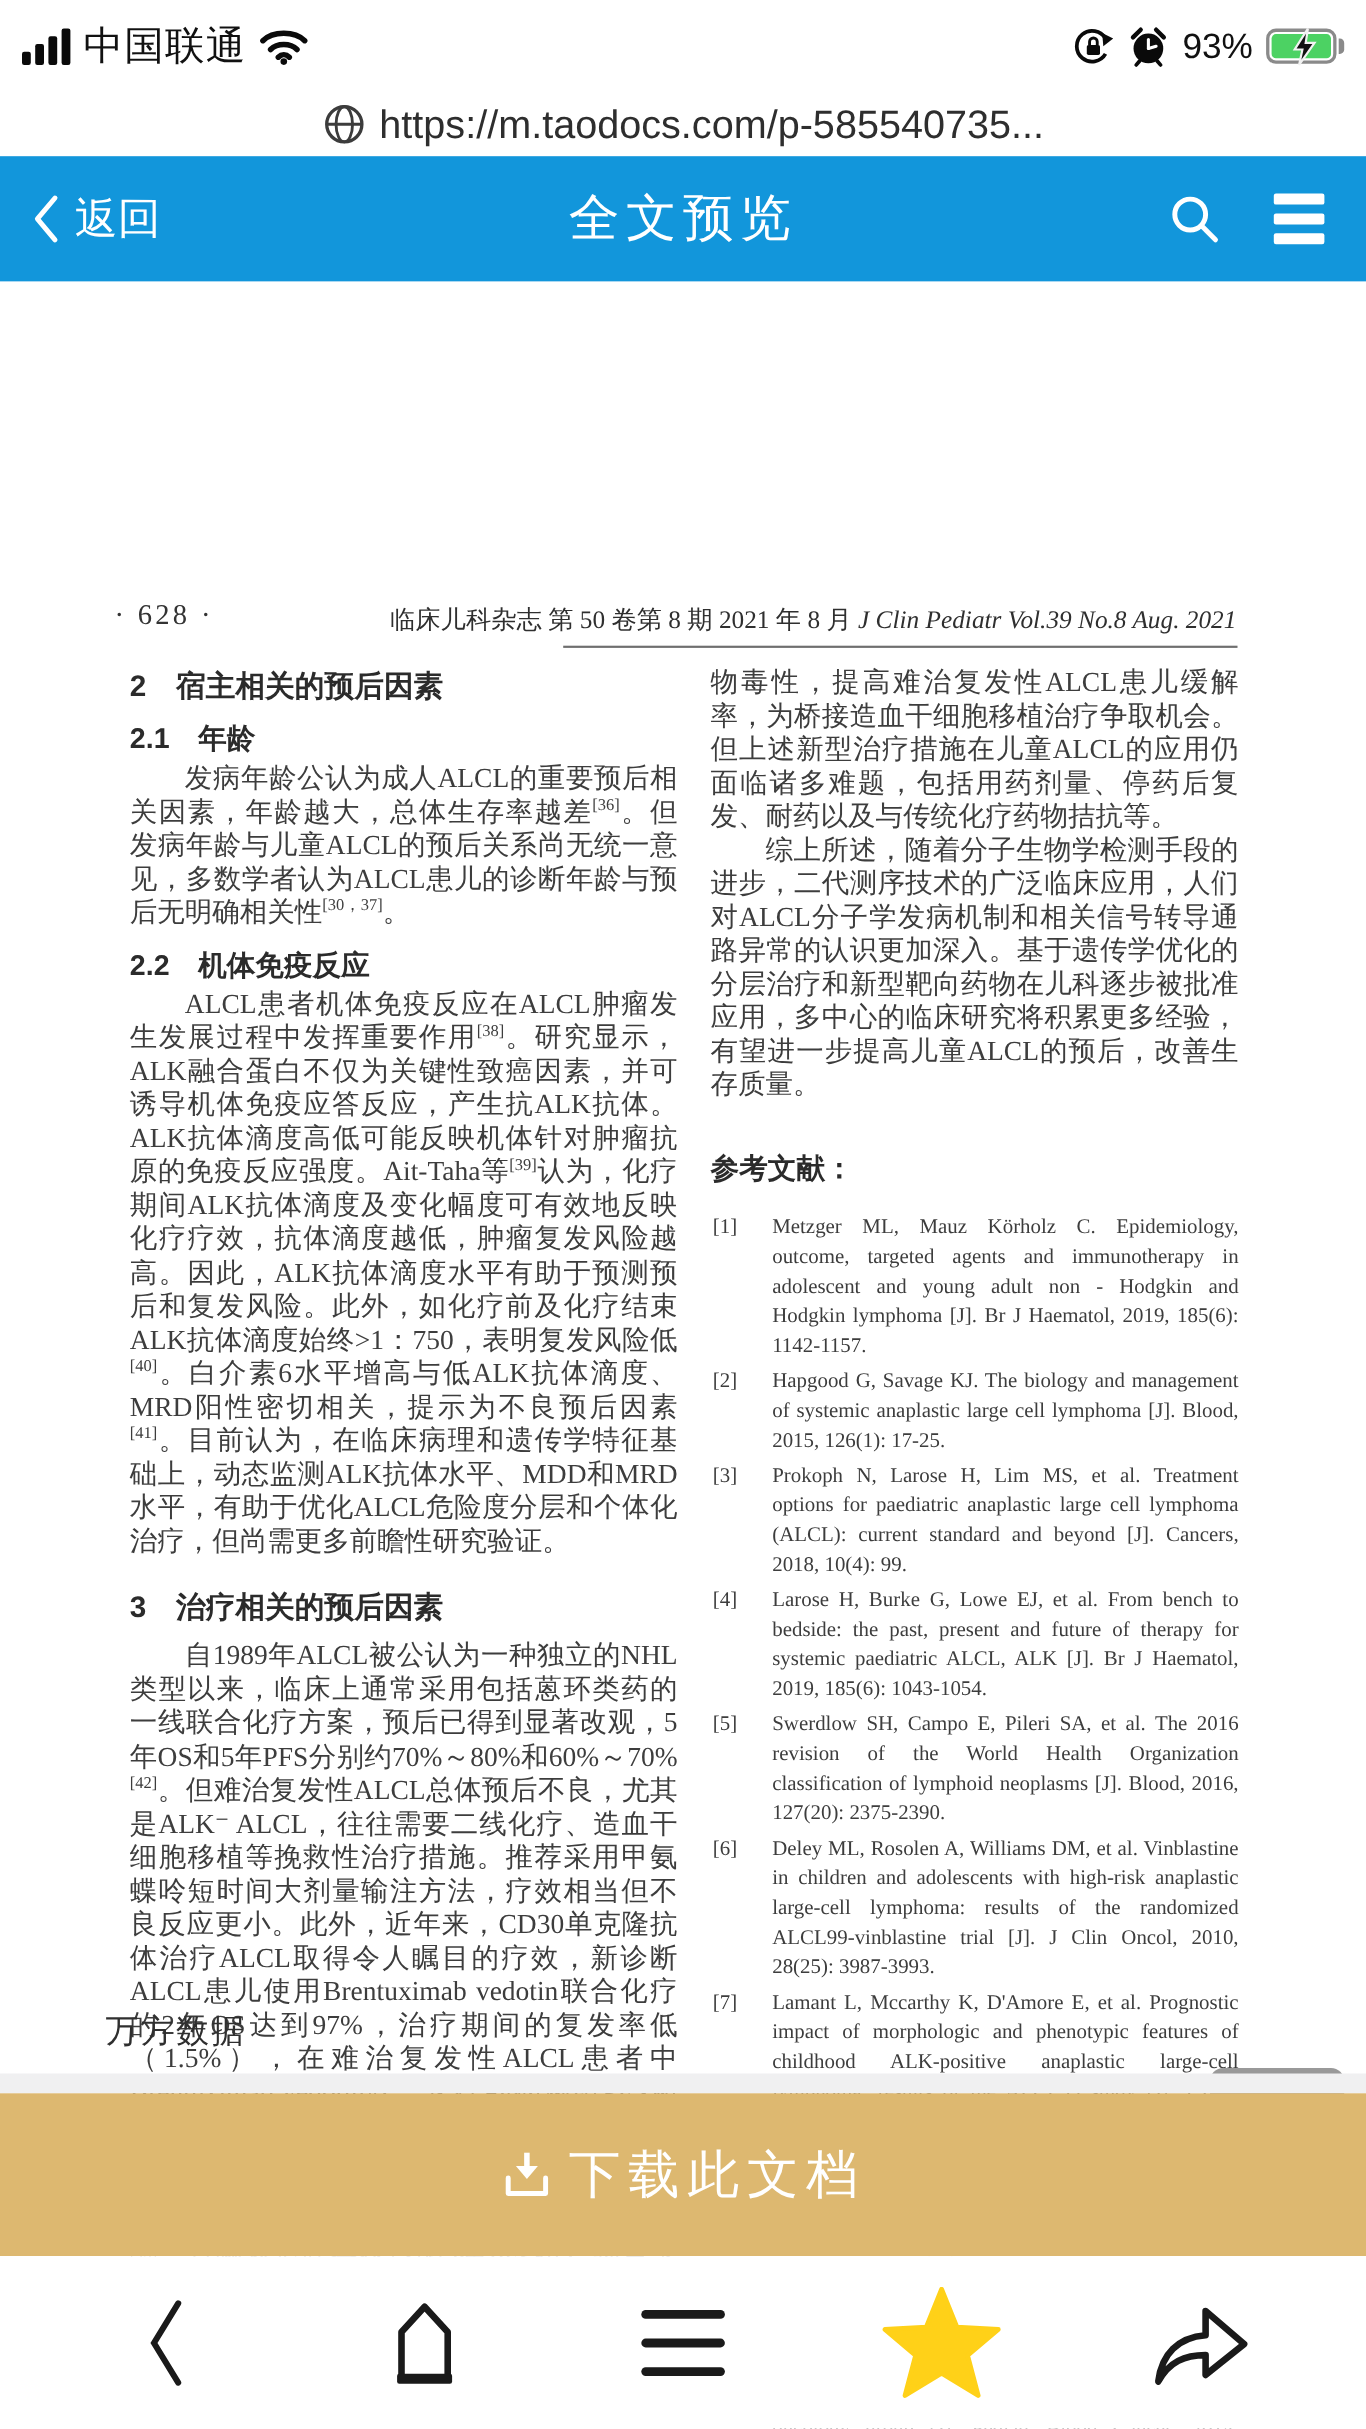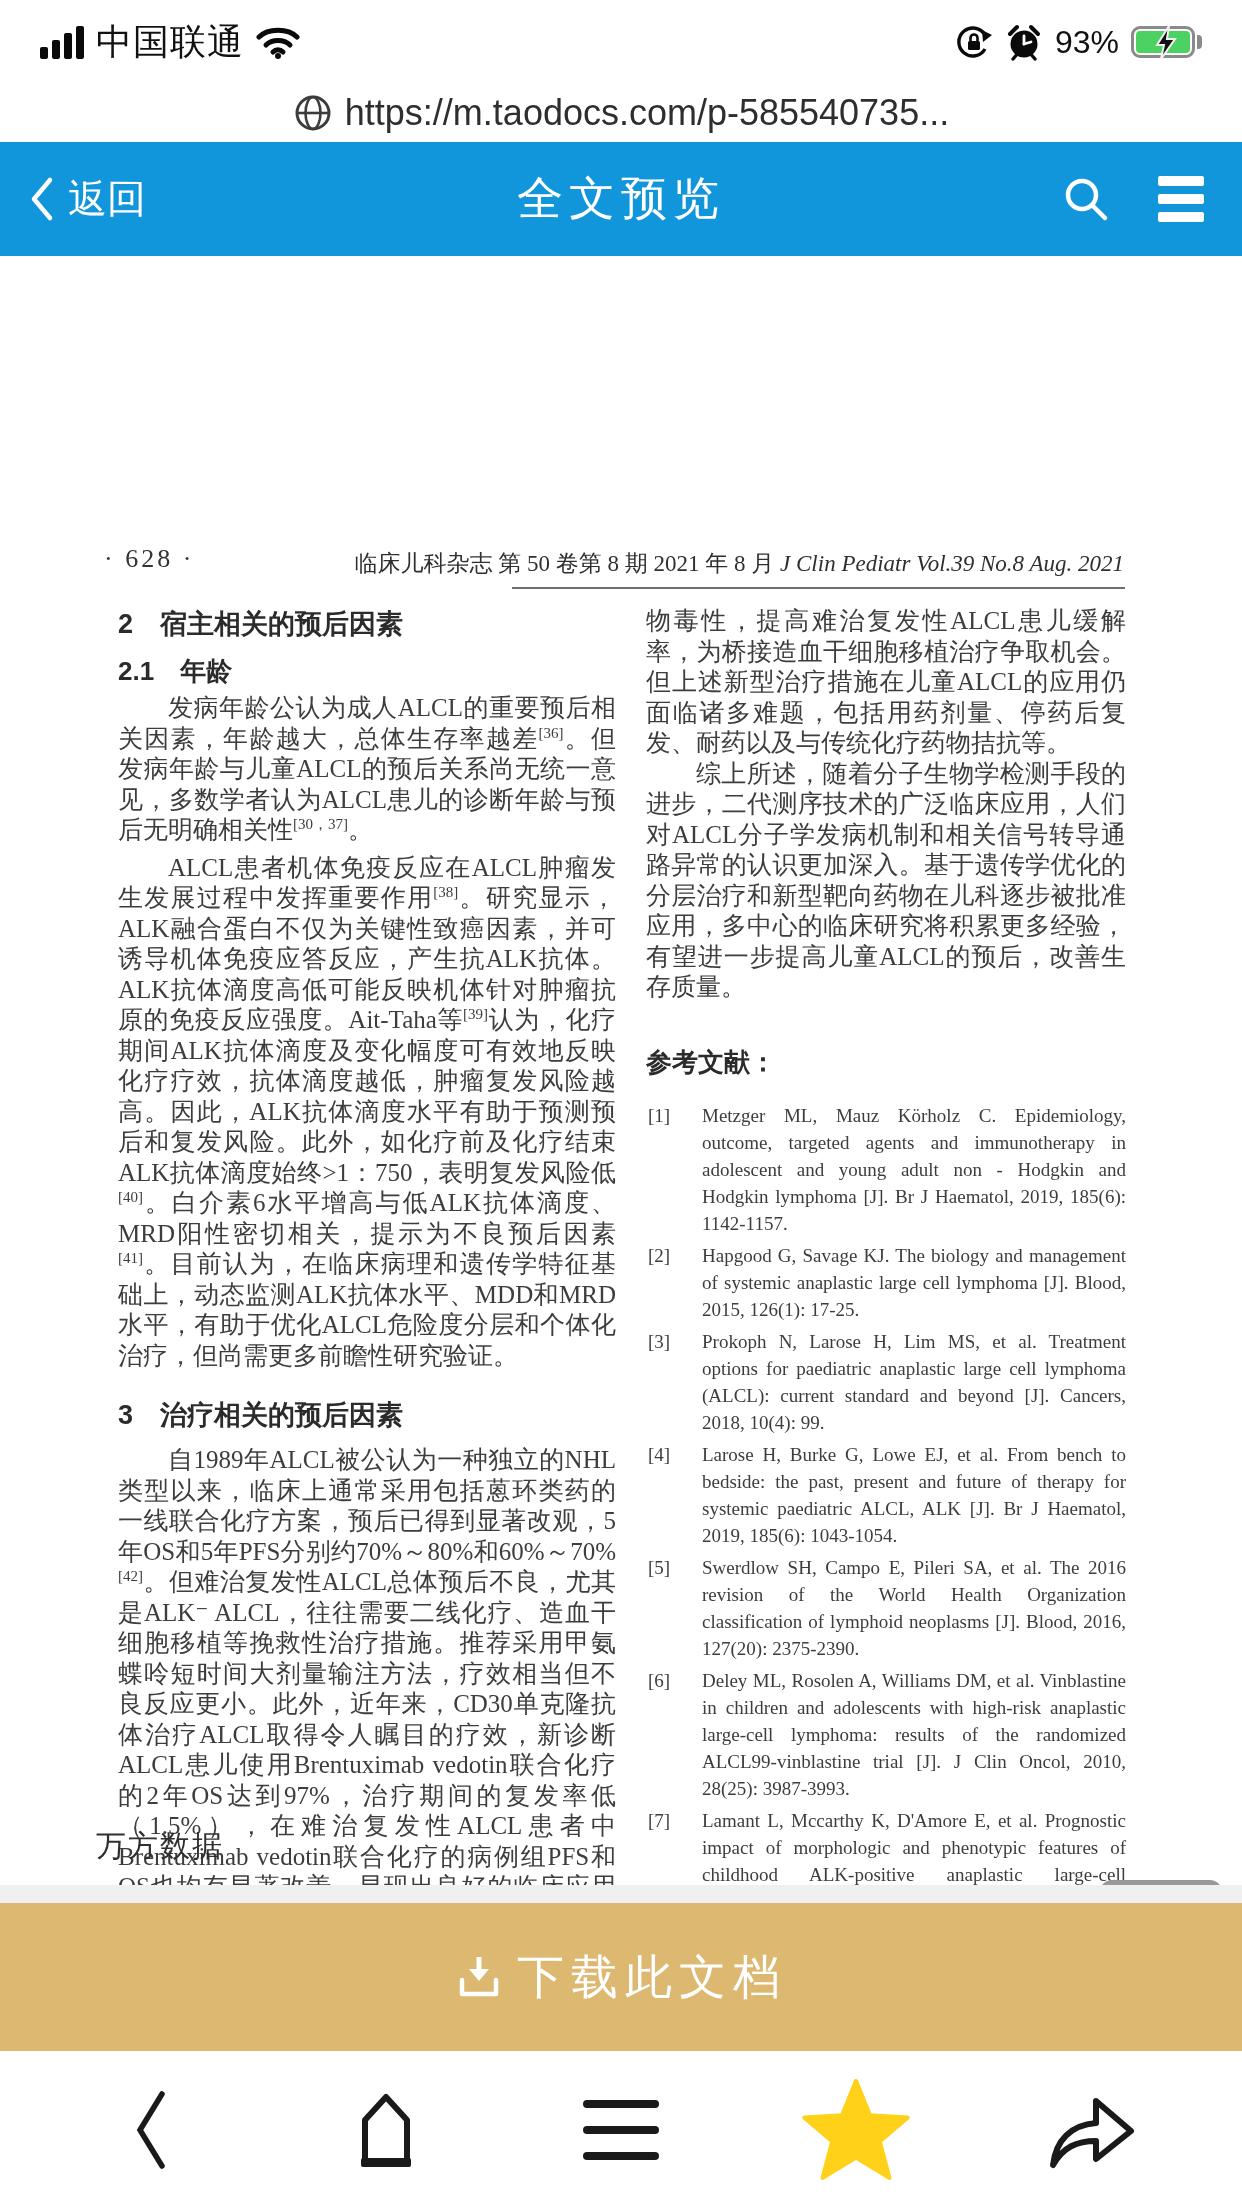--- a/index.html
+++ b/index.html
@@ -4,21 +4,21 @@
 <style>
   html,body{margin:0;padding:0;}
   body{
     position:relative;width:1242px;height:2208px;background:#ffffff;overflow:hidden;
     font-family:"Liberation Sans","DejaVu Sans",sans-serif;color:#111;
   }
   svg{display:block;}
 
   
   .status-bar{position:absolute;top:0;left:0;right:0;height:84px;
-    display:flex;align-items:center;justify-content:space-between;padding:0 40px;box-sizing:border-box;}
+    display:flex;align-items:center;justify-content:space-between;padding:0 20px;box-sizing:border-box;}
   .sb-left,.sb-right{display:flex;align-items:center;gap:12px;}
   .signal{display:flex;align-items:flex-end;gap:4px;height:34px;}
   .signal i{display:block;width:8px;background:#0a0a0a;border-radius:2px;}
   .signal i:nth-child(1){height:12px;}
   .signal i:nth-child(2){height:19px;}
   .signal i:nth-child(3){height:26px;}
   .signal i:nth-child(4){height:33px;}
   .carrier{font-size:36px;letter-spacing:1px;}
   .sb-time{position:absolute;left:0;right:0;text-align:center;font-size:42px;font-weight:600;pointer-events:none;}
   .battery-pct{font-size:32px;}
@@ -170,20 +170,21 @@
   <div class="page-no">· 628 ·</div>
   <div class="journal-line">
     <span class="cn">临床儿科杂志 第 50 卷第 8 期 2021 年 8 月 </span><span class="en">J Clin Pediatr Vol.39 No.8 Aug. 2021</span>
   </div>
   <div class="head-rule"></div>
 
   <div class="col-left">
     <h2 class="cn-h2">2　宿主相关的预后因素</h2>
     <h3 class="cn-h3">2.1　年龄</h3>
     <p class="cn-para indent sup-refs">发病年龄公认为成人ALCL的重要预后相关因素，年龄越大，总体生存率越差<sup>[36]</sup>。但发病年龄与儿童ALCL的预后关系尚无统一意见，多数学者认为ALCL患儿的诊断年龄与预后无明确相关性<sup>[30，37]</sup>。</p>
+    <h3 class="cn-h3">2.2　机体免疫反应</h3>
     <p class="cn-para indent sup-refs">ALCL患者机体免疫反应在ALCL肿瘤发生发展过程中发挥重要作用<sup>[38]</sup>。研究显示，ALK融合蛋白不仅为关键性致癌因素，并可诱导机体免疫应答反应，产生抗ALK抗体。ALK抗体滴度高低可能反映机体针对肿瘤抗原的免疫反应强度。Ait-Taha等<sup>[39]</sup>认为，化疗期间ALK抗体滴度及变化幅度可有效地反映化疗疗效，抗体滴度越低，肿瘤复发风险越高。因此，ALK抗体滴度水平有助于预测预后和复发风险。此外，如化疗前及化疗结束ALK抗体滴度始终&gt;1：750，表明复发风险低<sup>[40]</sup>。白介素6水平增高与低ALK抗体滴度、MRD阳性密切相关，提示为不良预后因素<sup>[41]</sup>。目前认为，在临床病理和遗传学特征基础上，动态监测ALK抗体水平、MDD和MRD水平，有助于优化ALCL危险度分层和个体化治疗，但尚需更多前瞻性研究验证。</p>
     <h2 class="cn-h2 second">3　治疗相关的预后因素</h2>
     <p class="cn-para indent after-h2 sup-refs">自1989年ALCL被公认为一种独立的NHL类型以来，临床上通常采用包括蒽环类药的一线联合化疗方案，预后已得到显著改观，5年OS和5年PFS分别约70%～80%和60%～70%<sup>[42]</sup>。但难治复发性ALCL总体预后不良，尤其是ALK⁻ ALCL，往往需要二线化疗、造血干细胞移植等挽救性治疗措施。推荐采用甲氨蝶呤短时间大剂量输注方法，疗效相当但不良反应更小。此外，近年来，CD30单克隆抗体治疗ALCL取得令人瞩目的疗效，新诊断ALCL患儿使用Brentuximab vedotin联合化疗的2年OS达到97%，治疗期间的复发率低（1.5%），在难治复发性ALCL患者中Brentuximab vedotin联合化疗的病例组PFS和OS也均有显著改善，显现出良好的临床应用前景<sup>[43-44]</sup>。此外，ALK抑制剂在改善难治复发性ALK⁺ ALCL患者预后方面也发挥着重要作用，克唑替尼单药治疗的总体有效率超过80%<sup>[45]</sup>，克唑替尼联合化疗的2年PFS也得到显著改观（分别为68.7%和45.0%，P＜0.05）<sup>[46]</sup>。新型药物治疗的安全性及有效性已逐渐被证实，有望降低传统化疗药</p>
   </div>
 
   <div class="col-right">
     <p class="cn-para sup-refs" style="margin-top:0;">物毒性，提高难治复发性ALCL患儿缓解率，为桥接造血干细胞移植治疗争取机会。但上述新型治疗措施在儿童ALCL的应用仍面临诸多难题，包括用药剂量、停药后复发、耐药以及与传统化疗药物拮抗等。</p>
     <p class="cn-para indent sup-refs" style="margin-top:0;">综上所述，随着分子生物学检测手段的进步，二代测序技术的广泛临床应用，人们对ALCL分子学发病机制和相关信号转导通路异常的认识更加深入。基于遗传学优化的分层治疗和新型靶向药物在儿科逐步被批准应用，多中心的临床研究将积累更多经验，有望进一步提高儿童ALCL的预后，改善生存质量。</p>
     <h3 class="ref-heading">参考文献：</h3>
     <ul class="ref-list">

